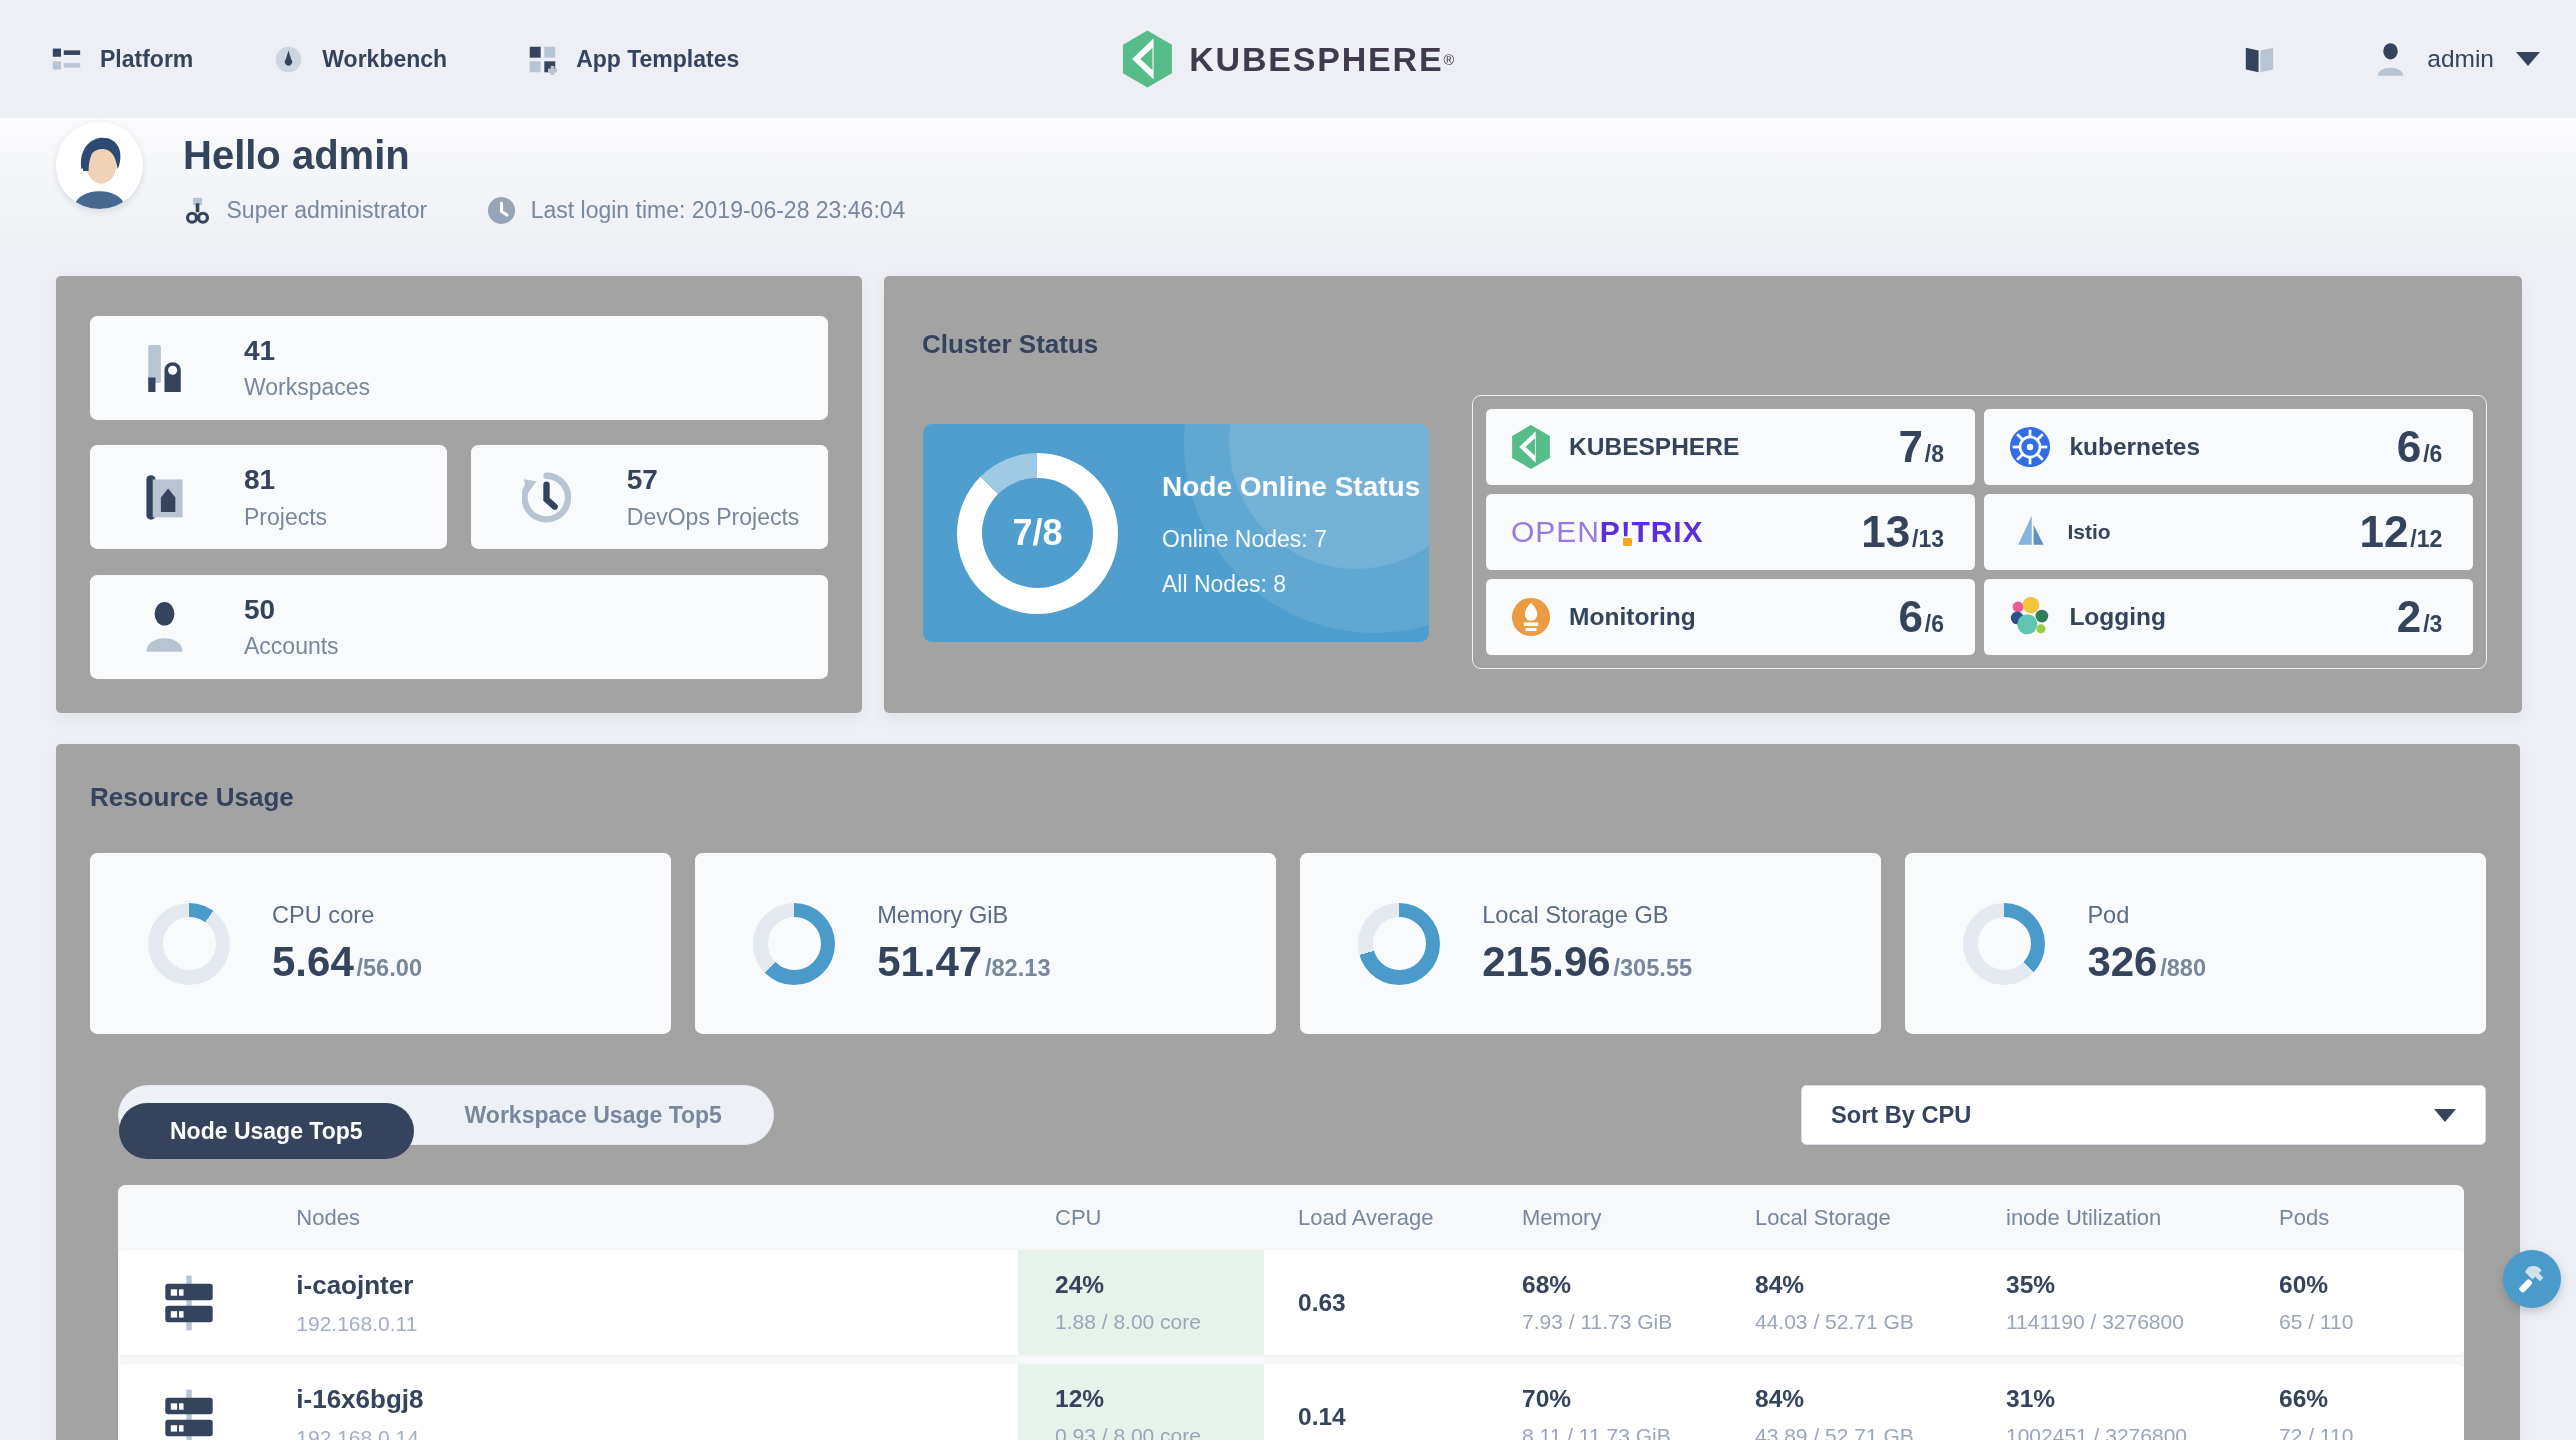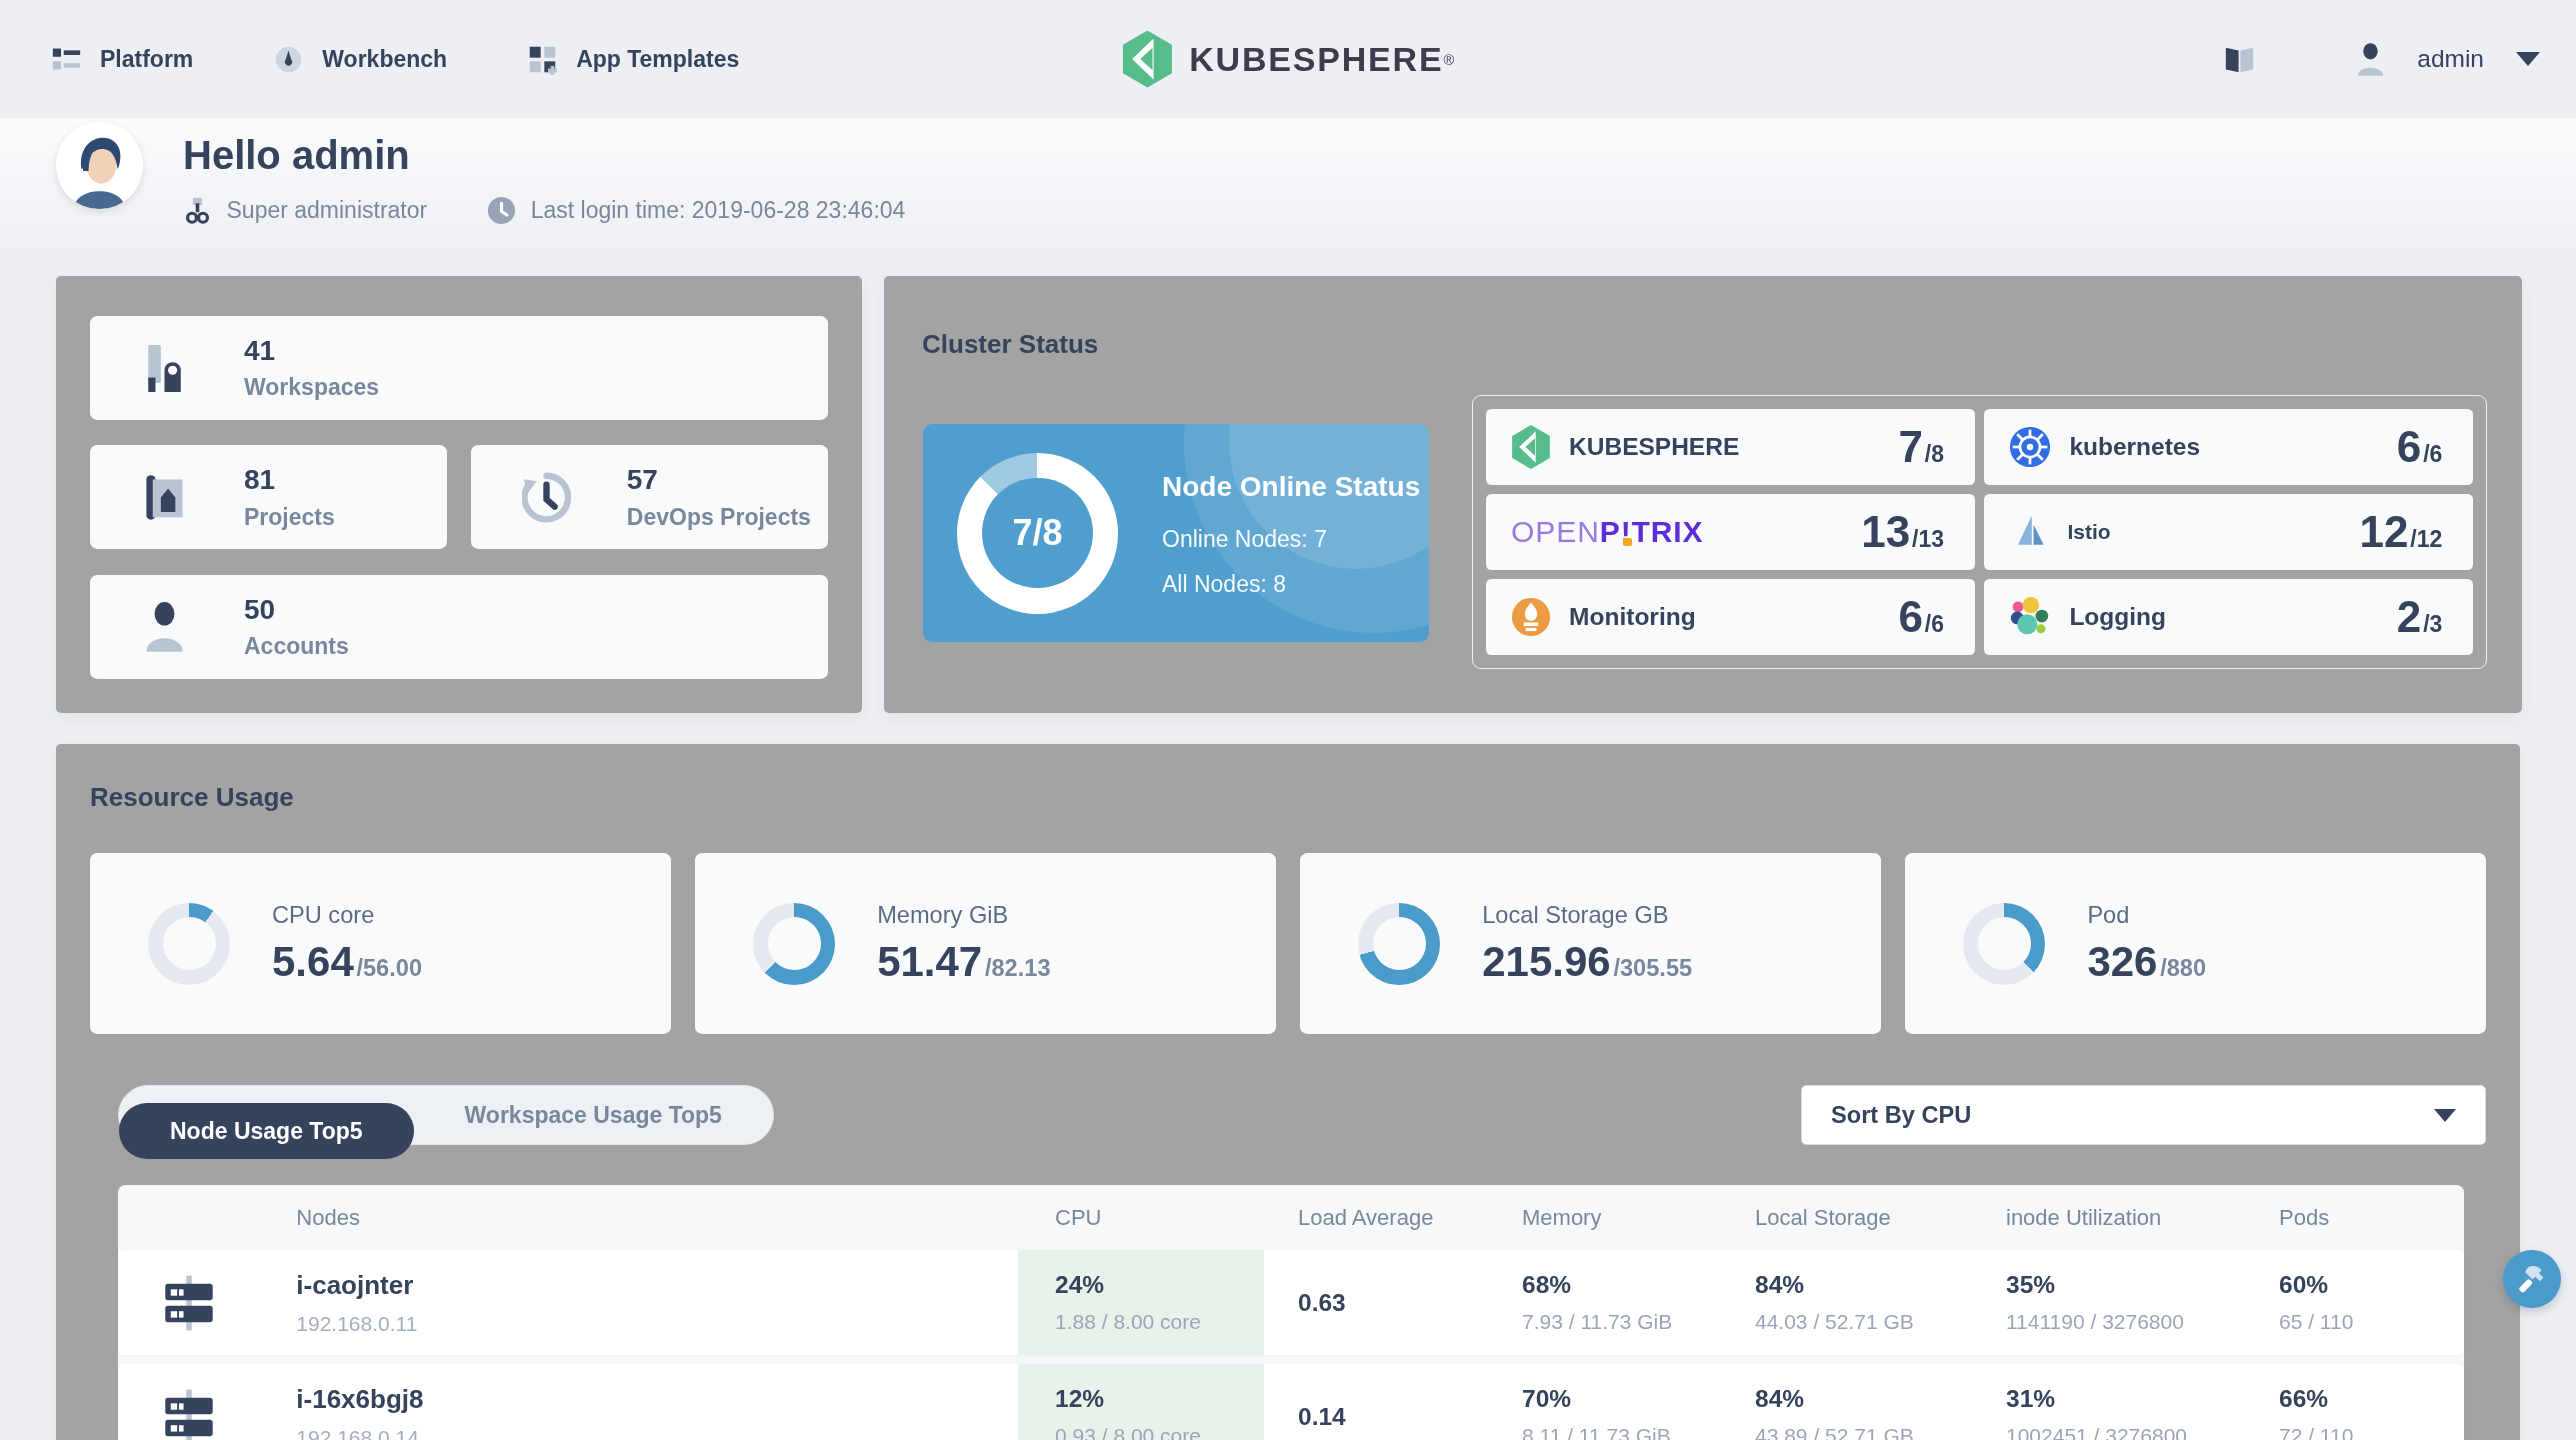--- a/index.html
+++ b/index.html
@@ -12,21 +12,21 @@
   .nav { position:absolute; top:0; left:0; width:2576px; height:118px;
          display:flex; align-items:center; padding:0 51px; }
   .nav-left { display:flex; align-items:center; gap:80px; }
   .nav-item { display:flex; align-items:center; gap:18px; cursor:pointer; }
   .nav-item span.lbl { font-size:23px; font-weight:600; color:#36435c; }
   .brand { position:absolute; left:50%; top:50%; transform:translate(-50%,-50%);
            display:flex; align-items:center; gap:16.3px; }
   .brand-word { font-size:34px; font-weight:800; letter-spacing:1.8px; color:#413a4d; }
   .brand-reg { font-size:14.5px; vertical-align:super; color:#413a4d; font-weight:400; }
   .nav-right { position:absolute; right:36px; top:0; height:118px; display:flex; align-items:center; gap:100px; }
-  .user-menu { display:flex; align-items:center; gap:32px; cursor:pointer;justify-content:center; }
+  .user-menu { display:flex; align-items:center; gap:22px; cursor:pointer;justify-content:center; }
   .user-menu .uname { font-size:24.5px; color:#36435c; }
   .caret { width:0; height:0; border-left:12.7px solid transparent; border-right:12.7px solid transparent; border-top:14.5px solid #36435c; }
   
   .banner { position:absolute; top:118px; left:0; width:2576px; height:136px;
             background:linear-gradient(180deg, rgba(255,255,255,0.75), rgba(255,255,255,0)); }
   .banner-inner { position:absolute; left:56px; top:3.6px; display:flex; gap:40px; }
   .avatar { width:87px; height:87px; border-radius:50%; background:#fff; box-shadow:0 2.7px 7.3px rgba(54,67,92,0.15); overflow:hidden; flex:0 0 auto; }
   .greet-title { font-size:40px; font-weight:700; color:#36435c; margin-top:11px; }
   .greet-sub { display:flex; align-items:center; gap:14.5px; margin-top:18px; }
   .greet-sub .txt { font-size:23px; color:#79879c; }
@@ -34,21 +34,21 @@
   
   .card { position:absolute; background:#a3a3a3; border-radius:5px; box-shadow:0 5.4px 14.5px rgba(54,67,92,0.06); }
   .card-stats   { left:56px;  top:276px; width:806px;  height:437px; padding:40px 34px; }
   .card-cluster { left:884px; top:276px; width:1638px; height:437px; }
   .card-res     { left:56px;  top:744px; width:2464px; height:798px; }
   
   .stat-grid { display:grid; grid-template-columns:1fr 1fr; grid-template-rows:104px 104px 104px; gap:25.4px 23.6px; height:100%; }
   .stat-tile { background:#f9fafb; border-radius:7.3px; display:flex; align-items:center; padding-left:51px; gap:56px; cursor:pointer; }
   .tile-full { grid-column:1 / span 2; }
   .stat-val { font-size:28px; font-weight:700; color:#36435c; }
-  .stat-lbl { font-size:23px; color:#79879c; margin-top:7.3px;font-weight:bold; }
+  .stat-lbl { font-size:23px; color:#79879c; margin-top:7.3px; }
   
   .sec-title { font-size:26px; font-weight:700; color:#36435c; }
   .cluster-title { position:absolute; left:38px; top:53px; }
   .blue-card { position:absolute; left:39px; top:148px; width:506px; height:218px; border-radius:9px;
                background:#4f9ecd; overflow:hidden; display:flex; align-items:center; padding-left:34px; gap:44px; }
   .blue-card::before { content:""; position:absolute; width:381px; height:381px; border-radius:50%;
                        background:rgba(255,255,255,0.10); right:-136px; top:-172px; }
   .blue-card::after  { content:""; position:absolute; width:254px; height:254px; border-radius:50%;
                        background:rgba(255,255,255,0.12); right:-54px; top:-109px; }
   .donut { position:relative; border-radius:50%; flex:0 0 auto; }

